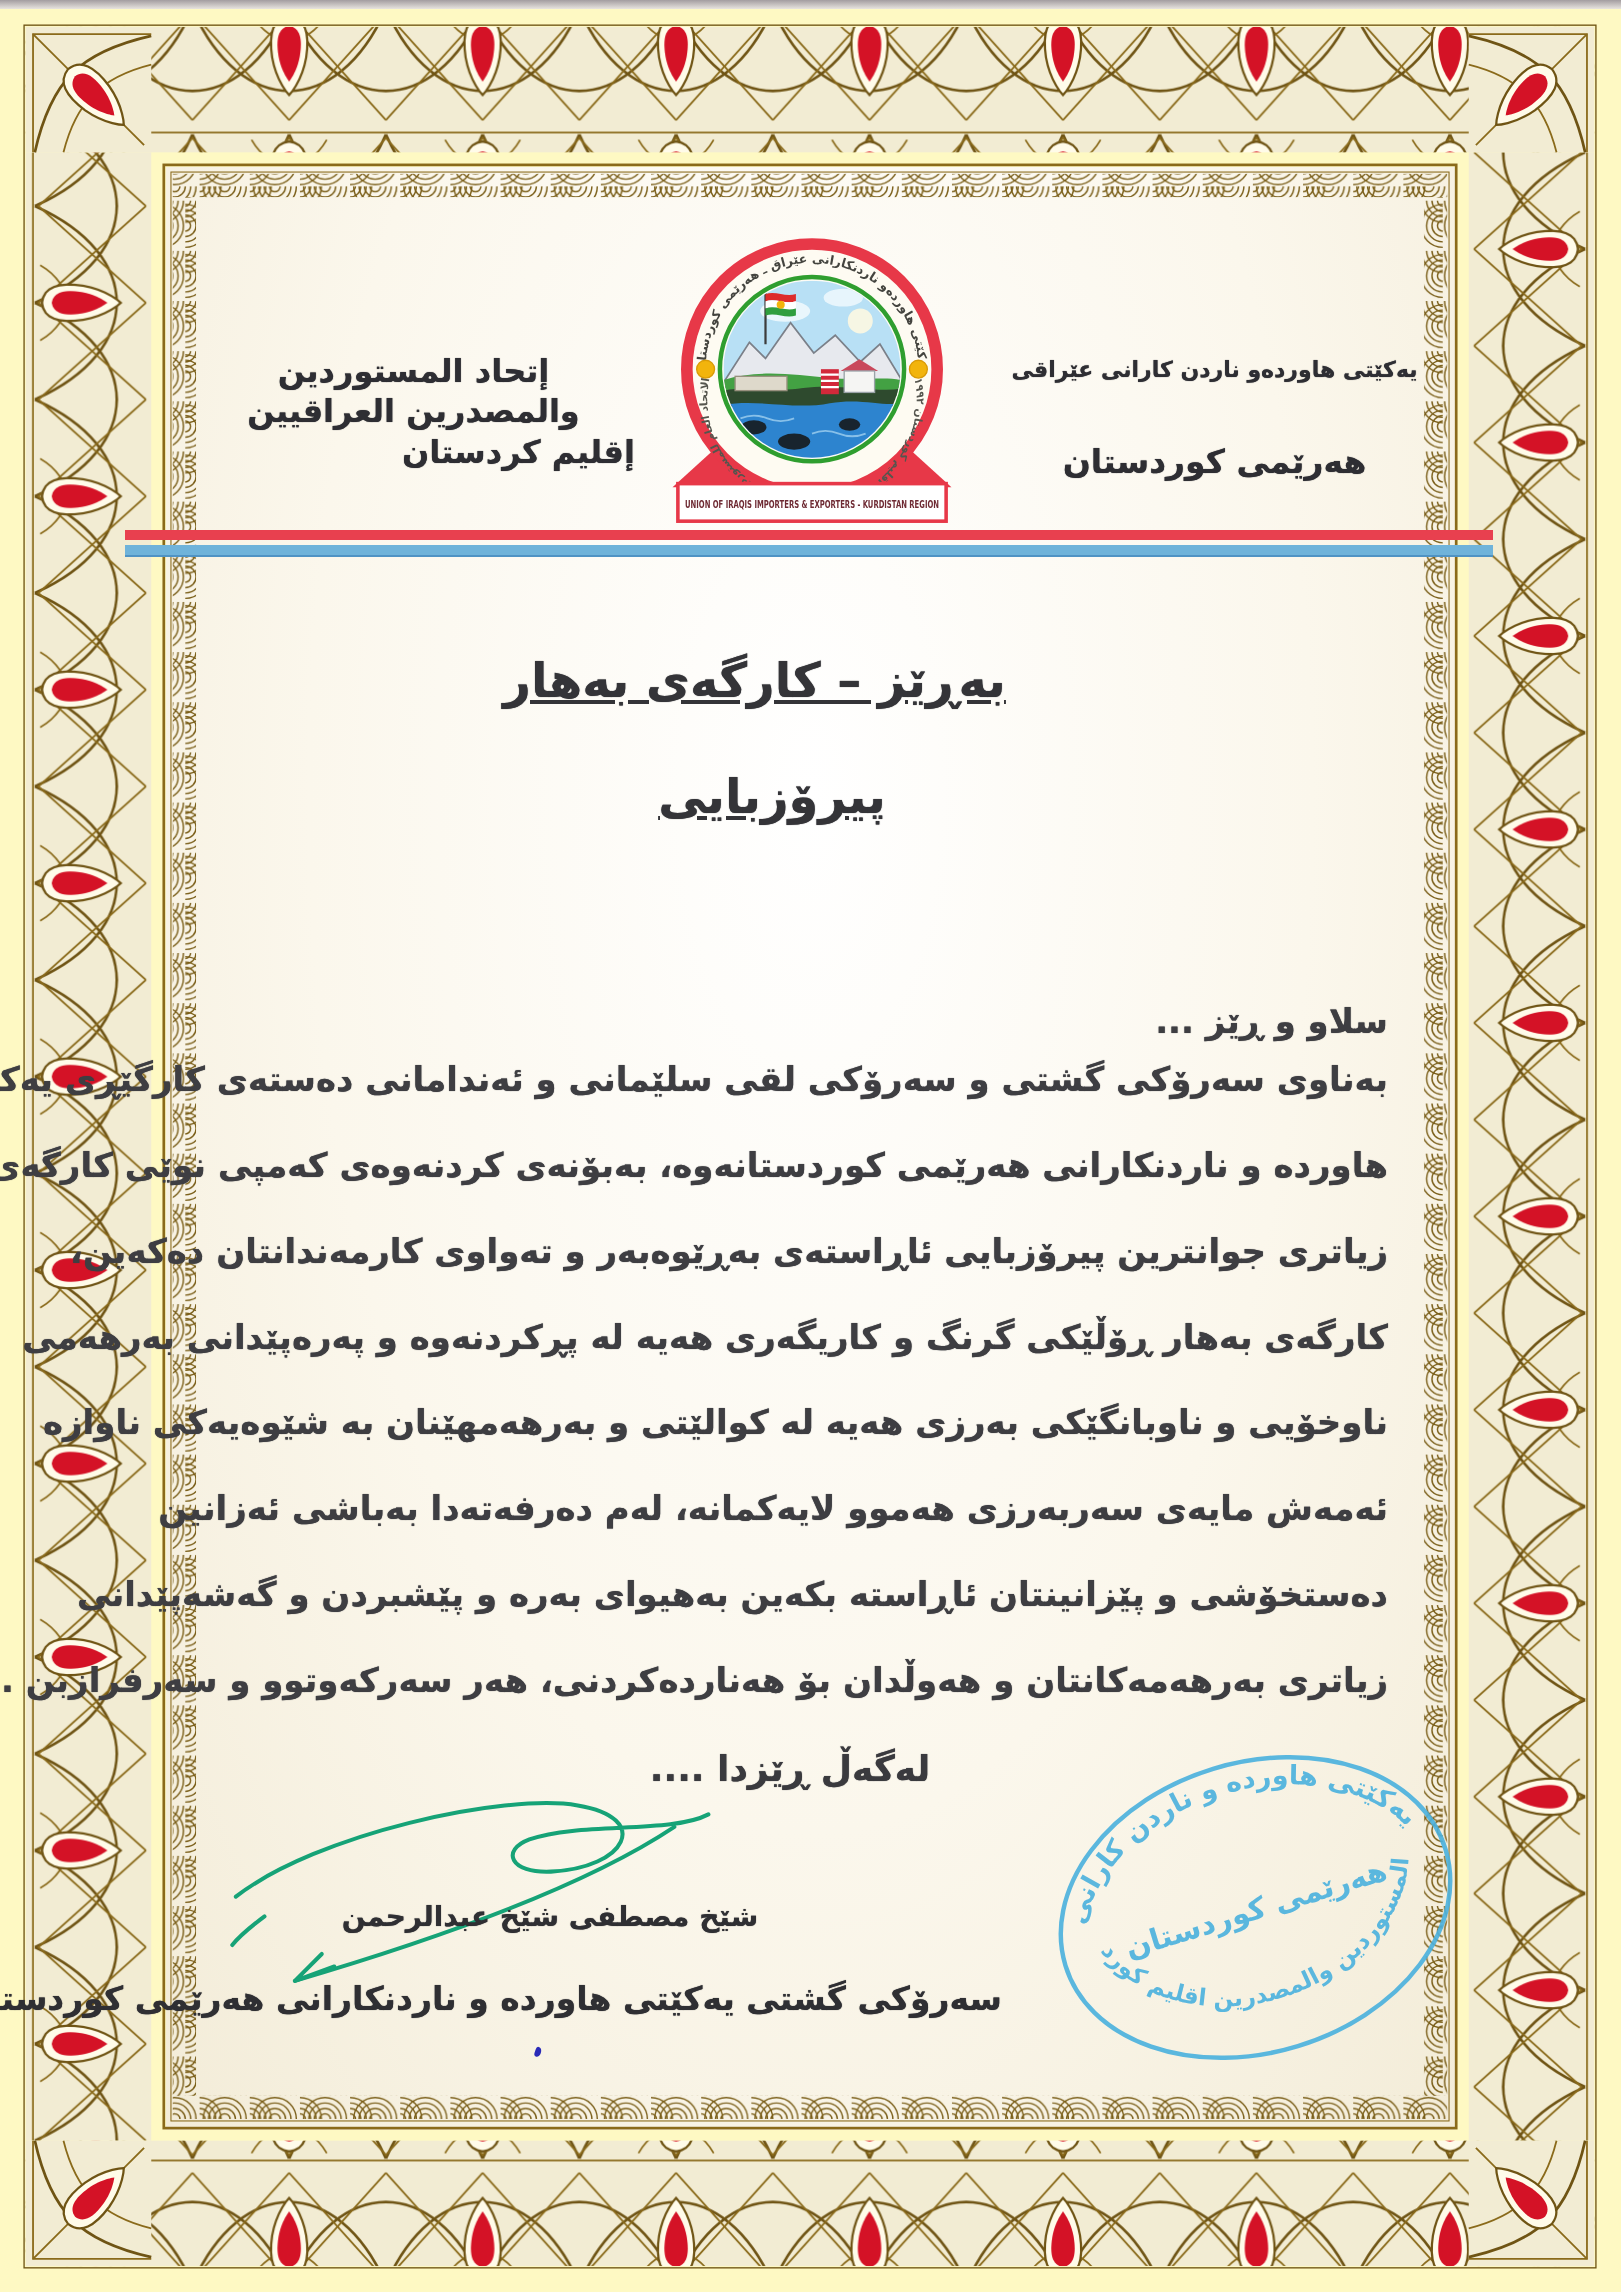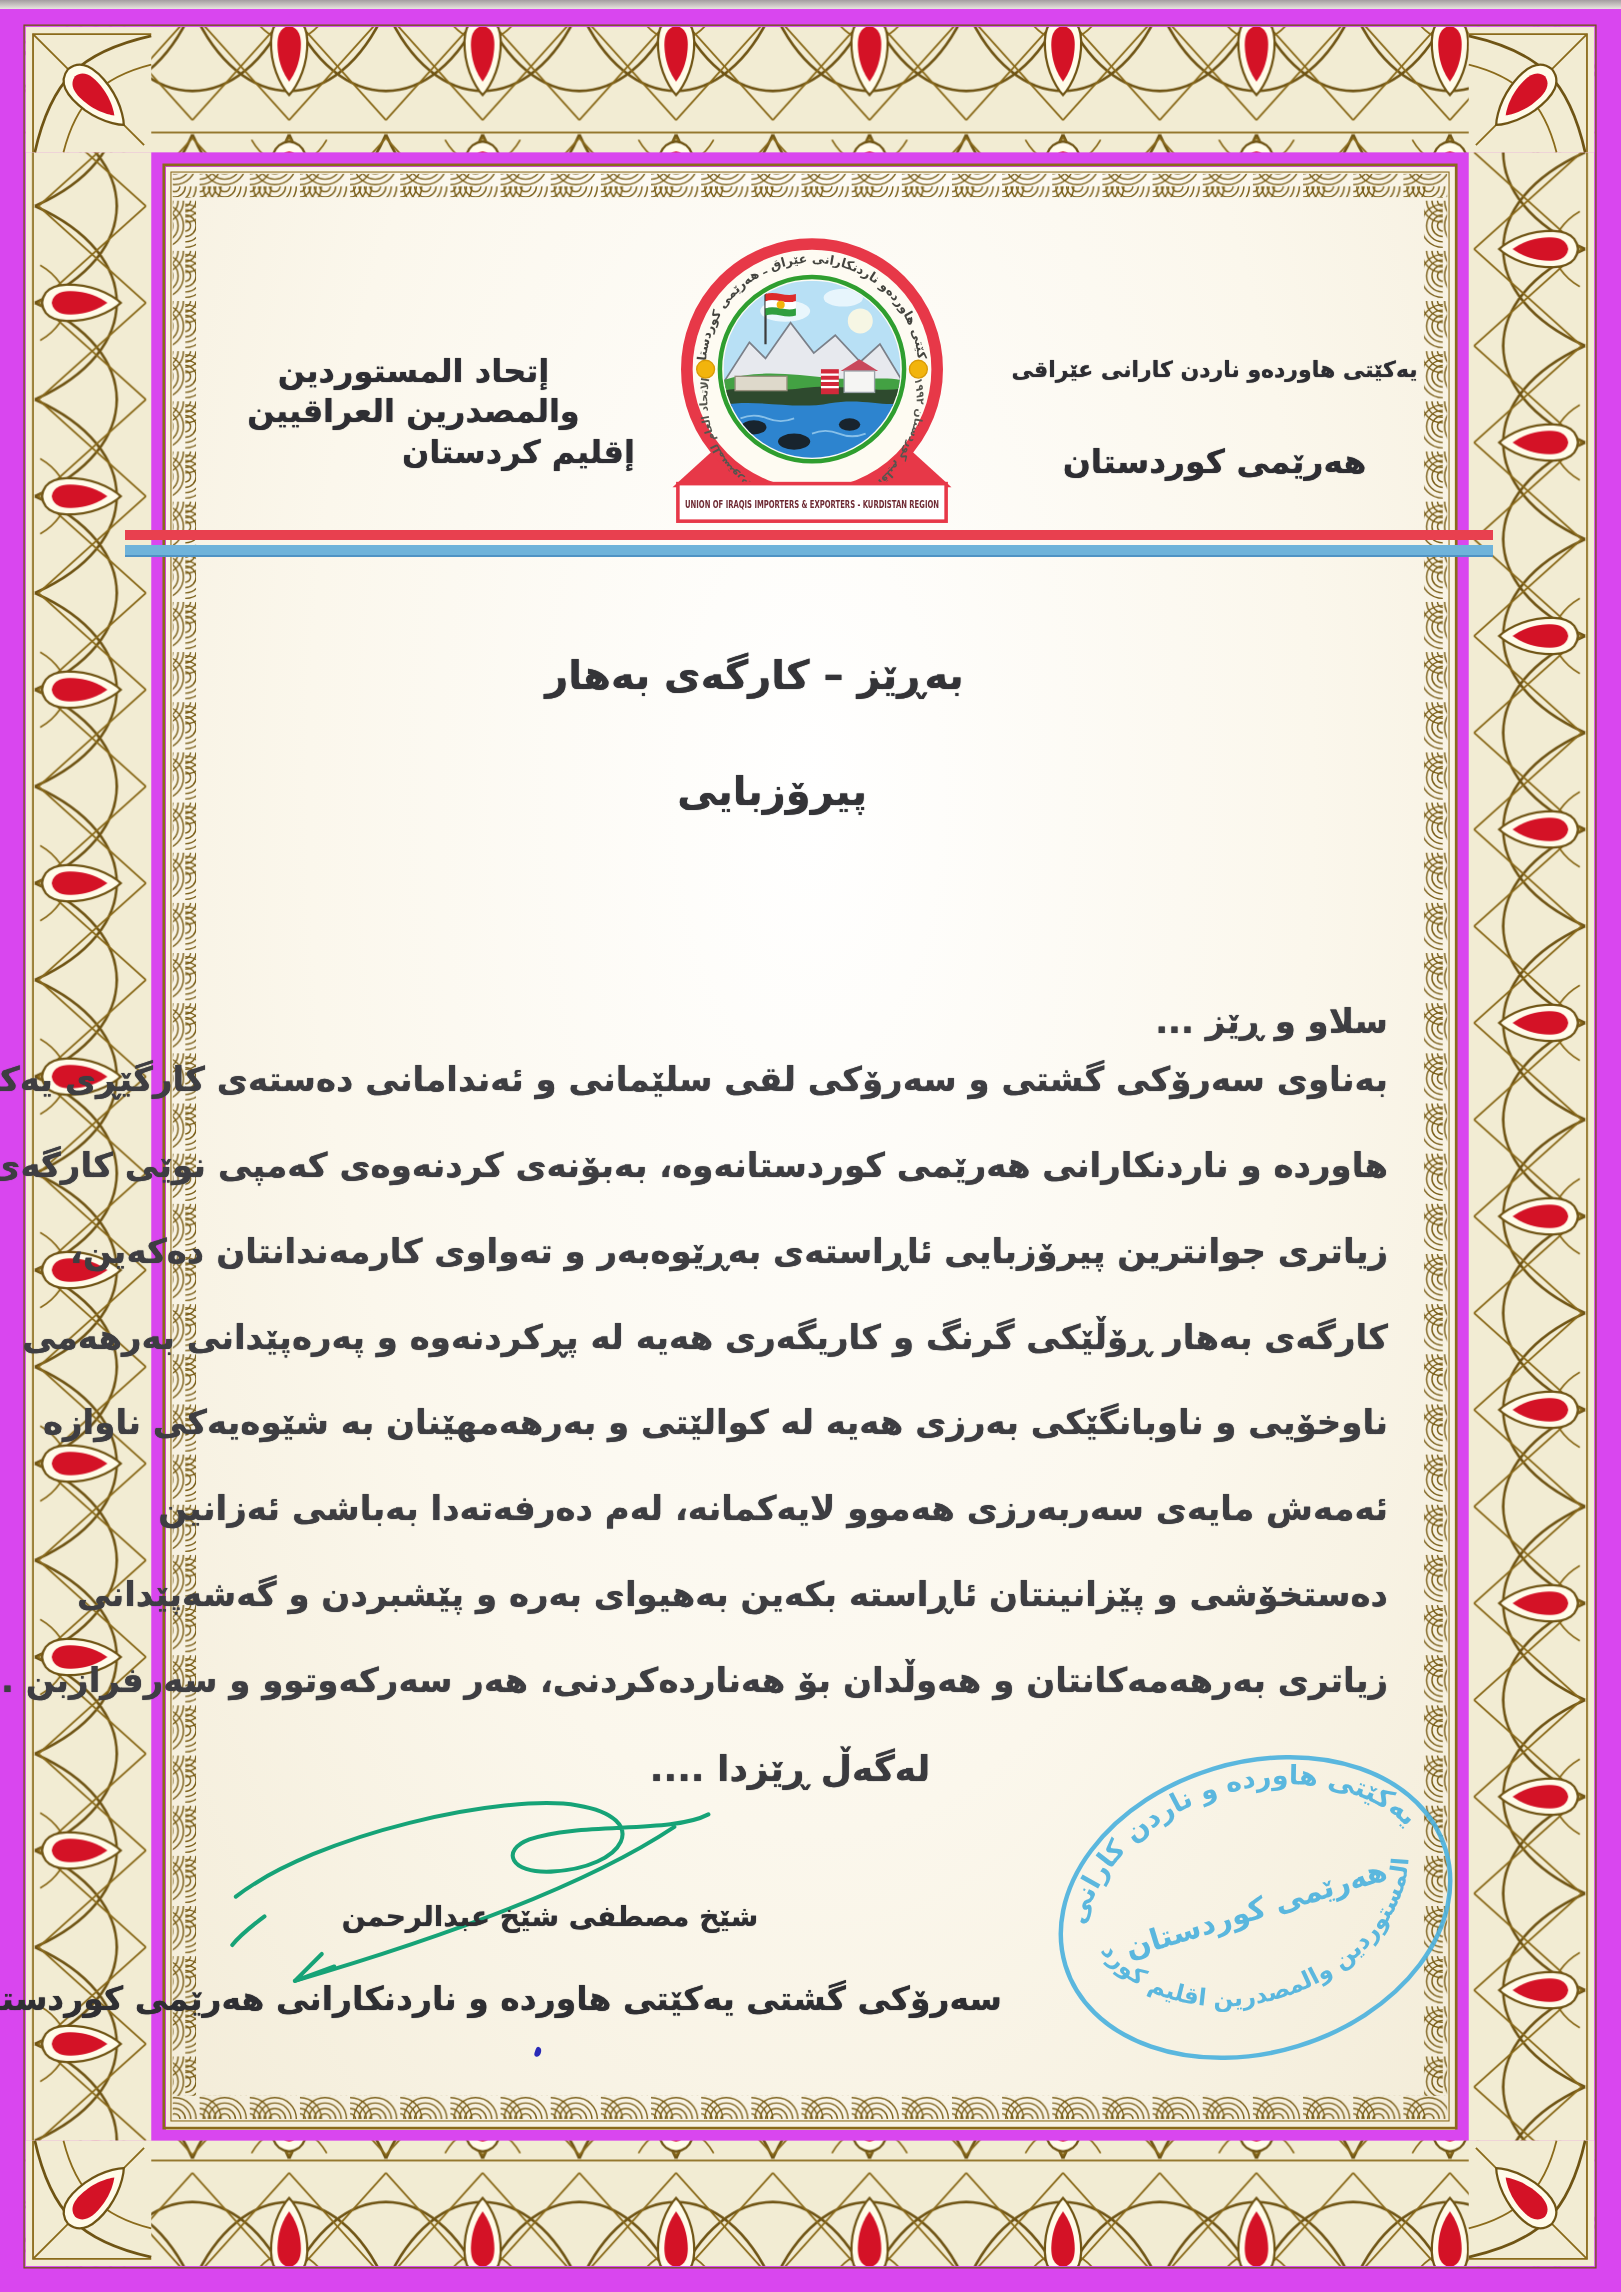--- a/index.html
+++ b/index.html
@@ -1,18 +1,18 @@
 <!DOCTYPE html>
 <html lang="ckb" dir="rtl" style="font-size:14.3px"><head>
 <meta charset="utf-8">
 <style>
   html,body{margin:0;padding:0;background:#8a8a8a;}
   .page{
     position:relative; width:1622px; height:2293px;
-    background:#d946ef; overflow:hidden;
+    background:#fef9c3; overflow:hidden;
     font-family:"DejaVu Sans", sans-serif;
   }
   .scan-edge{position:absolute;left:0;top:0;width:100%;height:9px;
     background:linear-gradient(#a39da0,#e8e4df);}
   .paper{
     position:absolute; left:167px; top:167px; width:1289px; height:1963px;
     background:radial-gradient(ellipse at 50% 32%, #ffffff 0%, #fbf7ec 55%, #f3ecd8 100%);
   }
   .border-svg{position:absolute;left:0;top:0;pointer-events:none;}
   .abs{position:absolute;}
@@ -21,21 +21,21 @@
   .bar{position:absolute;left:126px;width:1368px;height:9.9px;}
   .bar.red{background:#e8404f;top:530px;}
   .bar.blue{background:#6fb3da;top:545px;border-bottom:2.7px solid #4f93c4;}
   .t-center{text-align:center;}
   .letter-line{
     position:absolute;left:202px;width:1187px;
     font-size:34px;font-weight:700;color:#3e3e42;direction:rtl;
     text-align:justify;text-align-last:justify;white-space:nowrap;
     text-shadow:0 0 0.9px #3e3e42;
   }
-  .big{font-size:40px;font-weight:700;color:#343438;text-shadow:0 0 0.9px #343438;}
+  .big{font-size:48px;font-weight:700;color:#343438;text-shadow:0 0 0.9px #343438;text-decoration:underline;}
   .ink-speck{position:absolute;left:536px;top:2047px;width:6.3px;height:9.9px;
     background:#2a2ab8;border-radius:40% 60% 60% 40%;transform:rotate(18deg);}
 </style>
 </head>
 <body>
 
 <div class="page">
 
   <div class="scan-edge"></div>
 

